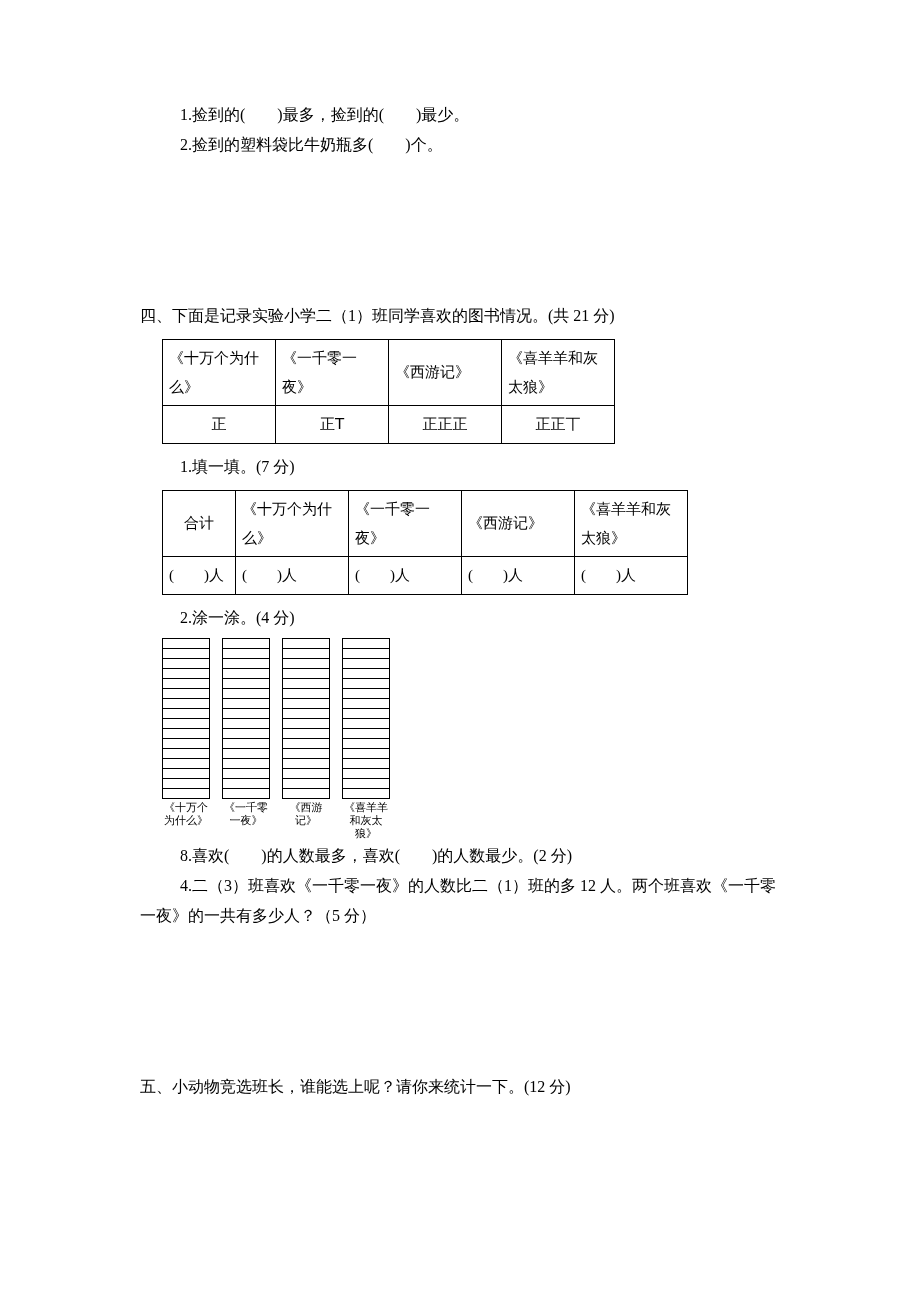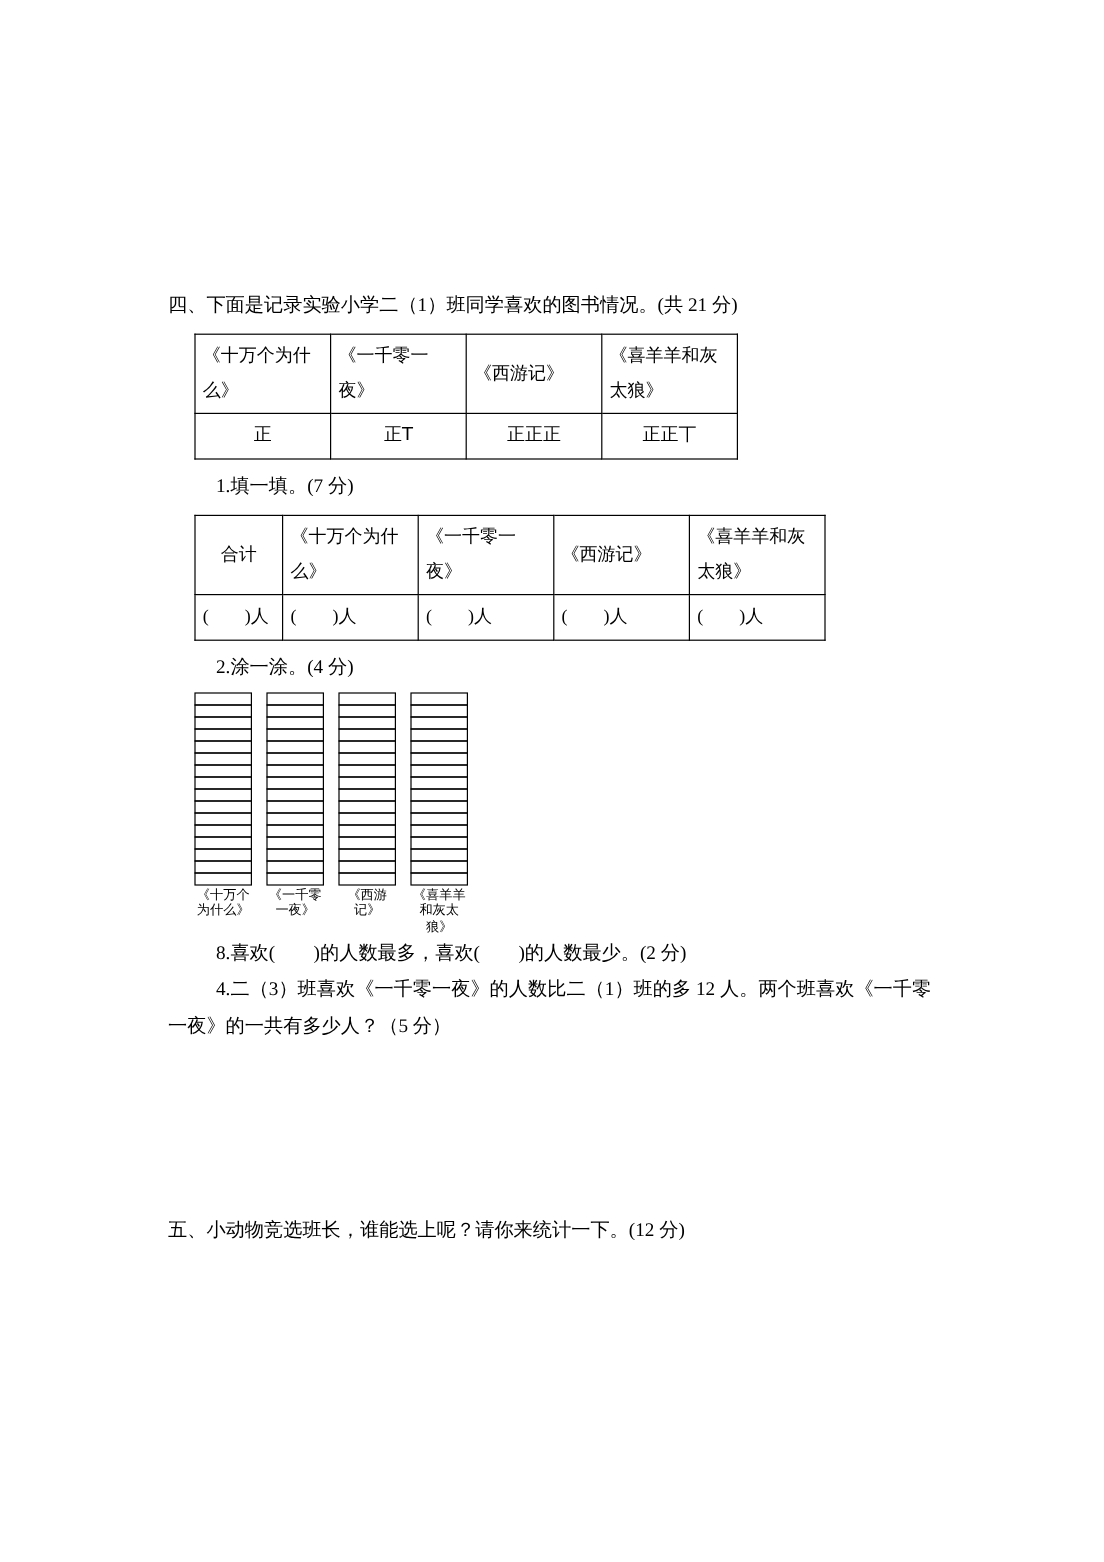--- a/index.html
+++ b/index.html
@@ -49,20 +49,22 @@
   }
   .bar-label { width: 48px; text-align: center; }
   .q-sub { padding-left: 40px; }
   .q-sub-2 { padding-left: 0px; }
   .spacer-lg { height: 70px; }
 </style>
 </head>
 <body>
 
 <div class="indent-1">
+  <div>1.捡到的(　　)最多，捡到的(　　)最少。</div>
+  <div>2.捡到的塑料袋比牛奶瓶多(　　)个。</div>
 </div>
 
 <div class="spacer-lg"></div>
 
 <div class="section-heading">四、下面是记录实验小学二（1）班同学喜欢的图书情况。(共 21 分)</div>
 
 <table>
   <tbody>
       <tr>
     <td class="book-cell">《十万个为什么》</td>

